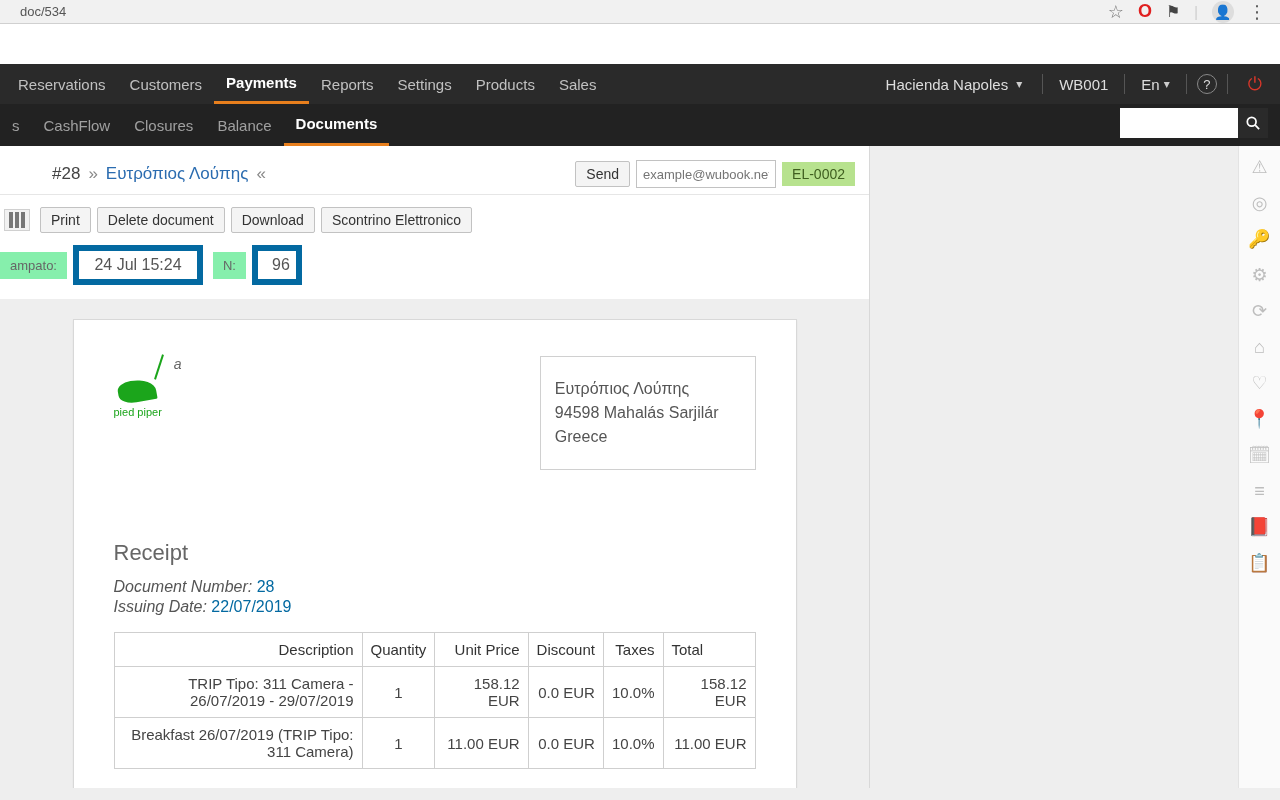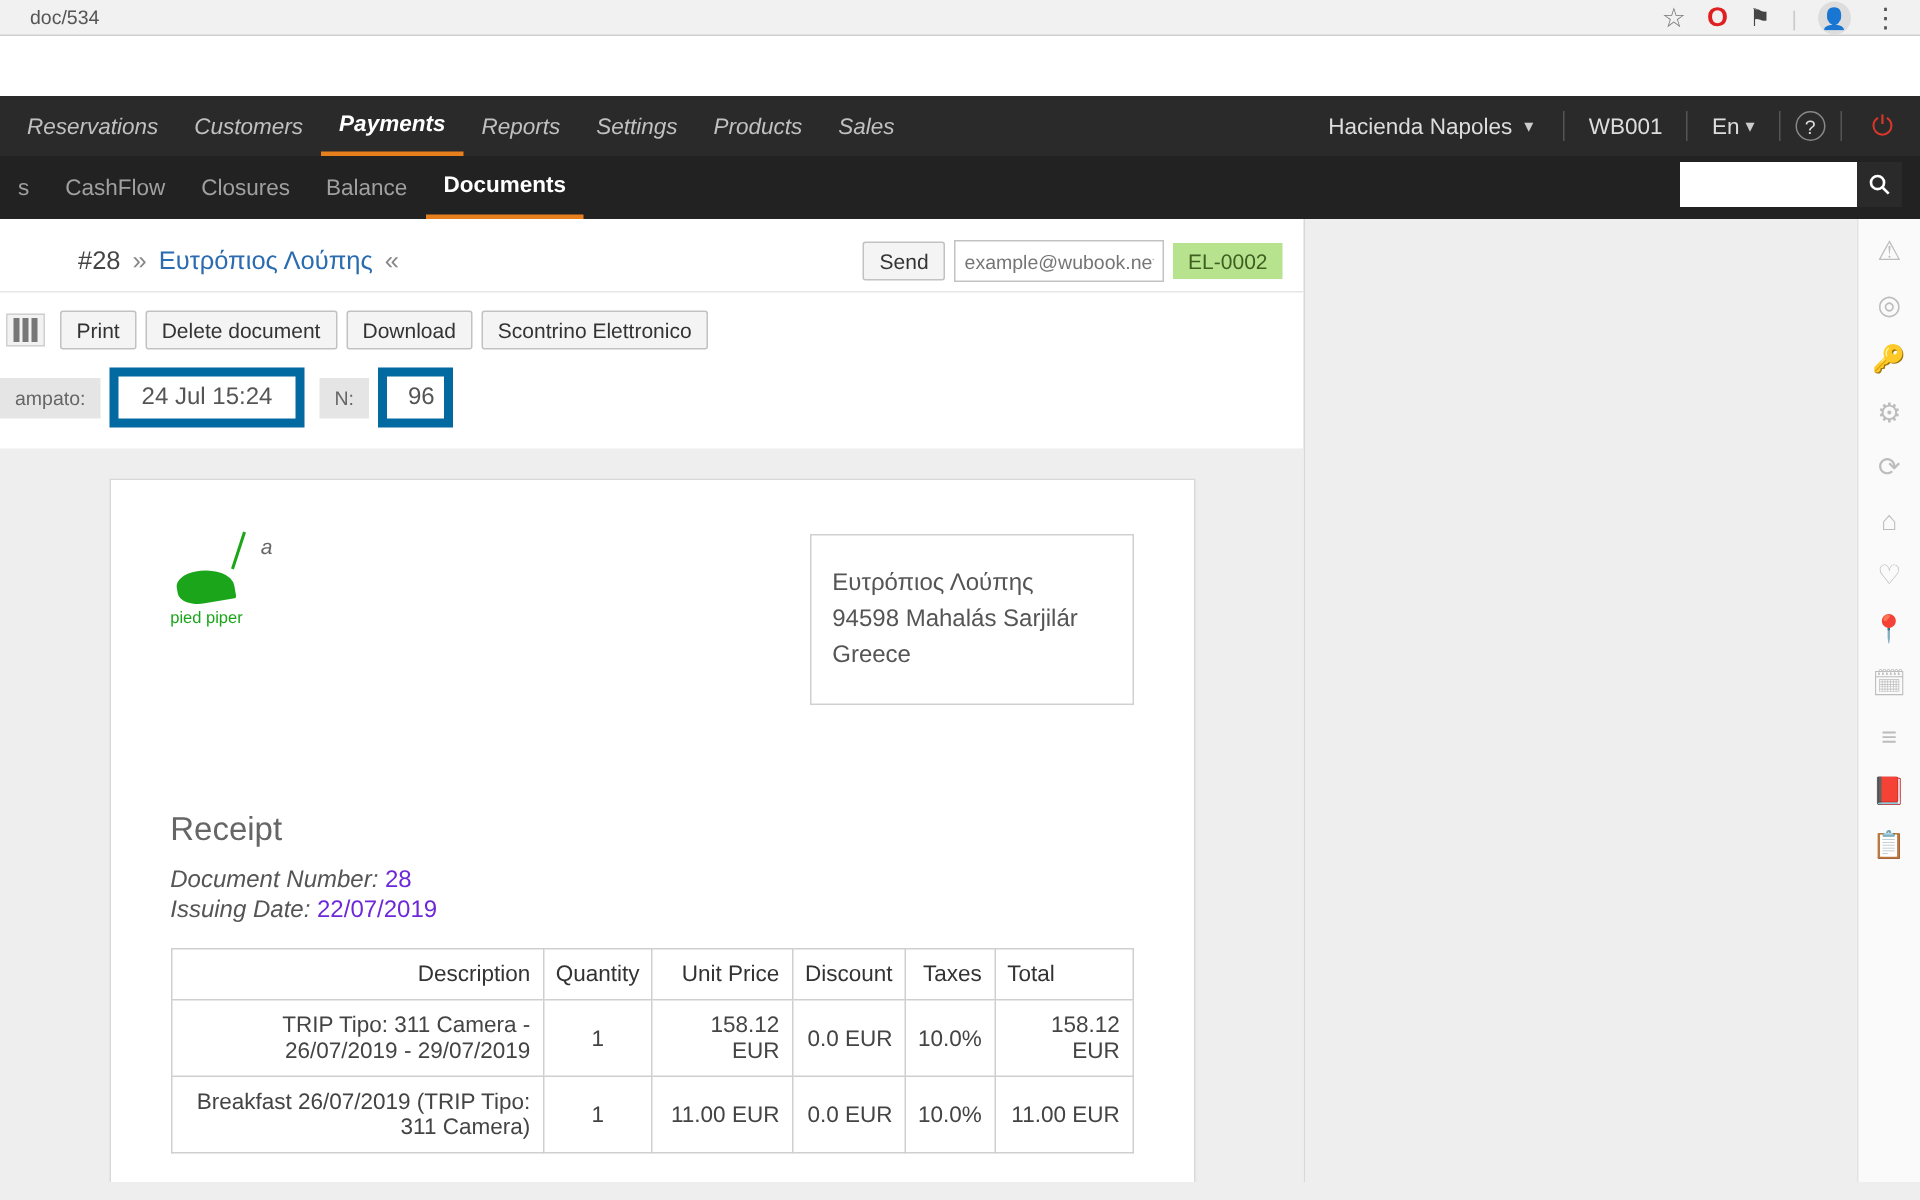--- a/index.html
+++ b/index.html
@@ -35,21 +35,21 @@
     
     .topnav {
       height: 40px;
       background: #2a2a2a;
       display: flex;
       align-items: center;
       color: #c0c0c0;
       font-size: 15px;
     }
     .topnav-left { display: flex; align-items: center; padding-left: 6px; }
-    .topnav-item { padding: 16px 12px; height: 40px; display: flex; align-items: center; cursor: pointer; font-style: italic; }
+    .topnav-item { padding: 16px 12px; height: 40px; display: flex; align-items: center; cursor: pointer; }
     .topnav-item.active { color: #fff; font-weight: 600; border-bottom: 3px solid #e87f1d; height: 40px; }
     .topnav-right { margin-left: auto; display: flex; align-items: center; gap: 4px; color: #ddd; padding-right: 8px; }
     .prop-sel { display: flex; align-items: center; gap: 8px; padding: 0 10px; cursor: pointer; }
     .vbar { width: 1px; height: 20px; background: #555; margin: 0 6px; }
     .tn-label { padding: 0 6px; cursor: pointer; display:flex;align-items:center;gap:4px;}
     .tn-icon { color: #ddd; padding: 0 6px; cursor: pointer; }
     .power { color: #d9372a; font-size: 18px; padding: 0 10px; cursor: pointer; }
     
     
     .subnav {
@@ -121,21 +121,21 @@
       background: #b7e28e; color: #3f5f1f; padding: 4px 10px; font-size: 14px; font-weight: 500;
     }
     
     
     .tbar { display: flex; align-items: center; gap: 6px; padding: 12px 4px 8px 4px; }
     .bars-icon { display: flex; gap: 2px; margin-right: 4px; cursor:pointer; padding:2px 4px; border:1px solid #d0d0d0; background:#f2f2f2;}
     .bars-icon span { width: 4px; height: 16px; background: #777; }
     
     
     .metarow { display: flex; align-items: center; padding: 4px 0 14px 0; }
-    .mlabel { background: #e5e5e5; color: #666; padding: 6px 10px; font-size: 13px; }
+    .mlabel { background: #86efac; color: #666; padding: 6px 10px; font-size: 13px; }
     .mval { border: 6px solid #0369a1; padding: 5px 14px; color: #555; font-size: 16px; margin: 0 6px; }
     
     
     .paper-wrap { display:flex; justify-content:center; background:#eeeeee; padding: 20px 0 0 0; height: 540px; overflow:hidden; }
     .paper {
       width: 724px; background: #fff; border: 1px solid #d8d8d8;
       padding: 36px 40px 20px 40px;
       box-shadow: 0 1px 2px rgba(0,0,0,0.05);
       color: #444;
     }
@@ -150,21 +150,21 @@
     }
     .logo-stem { position:absolute; top:-2px; right:2px; width:2px; height:26px; background:#1ba51b; transform:rotate(18deg);}
     .logo-txt { color: #1ba51b; font-size: 11px; font-weight: 500; margin-top: 2px; }
     .logo-a { font-style: italic; color: #666; }
     .client-box { border: 1px solid #d0d0d0; padding: 20px 36px 20px 14px; min-width: 210px; font-size: 16px; color:#555;}
     .client-box div { line-height: 1.5; }
     
     .doc-title { font-size: 22px; color: #666; margin-bottom: 12px; }
     .doc-meta { font-size: 16px; margin-bottom: 2px; }
     .doc-meta em { font-style: italic; color: #555; }
-    .doc-meta span { color: #6d28d9; font-weight: 500; }
+    .doc-meta span { color: #0369a1; font-weight: 500; }
     .doc-meta2 { margin-bottom: 16px; }
     
     table.items { width: 100%; border-collapse: collapse; font-size: 15px; }
     table.items th, table.items td { border: 1px solid #cfcfcf; padding: 8px 8px; text-align: right; vertical-align: middle; }
     table.items th { font-weight: 500; color: #333; }
     table.items td.num { text-align: right; }
     table.items td.center { text-align: center; }
     
     .pay-title { font-size: 20px; color: #666; margin-top: 18px; }
     

